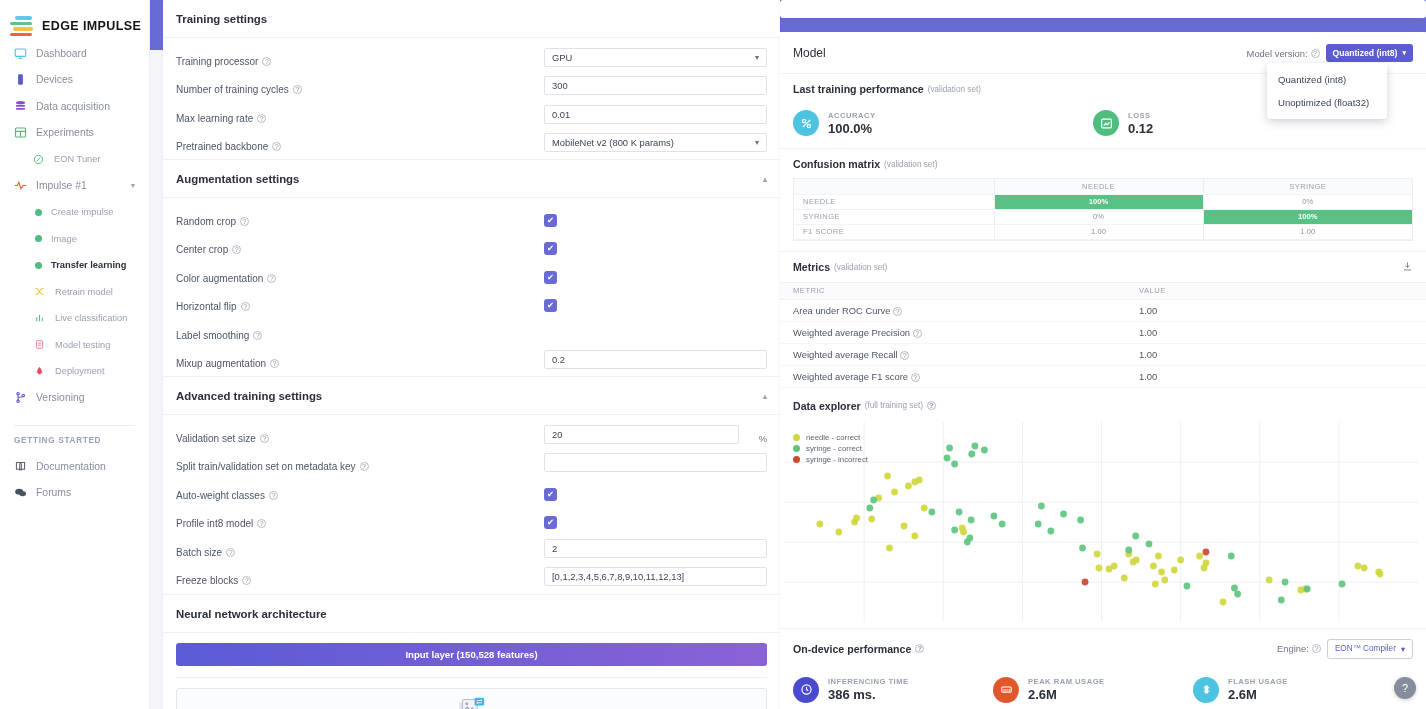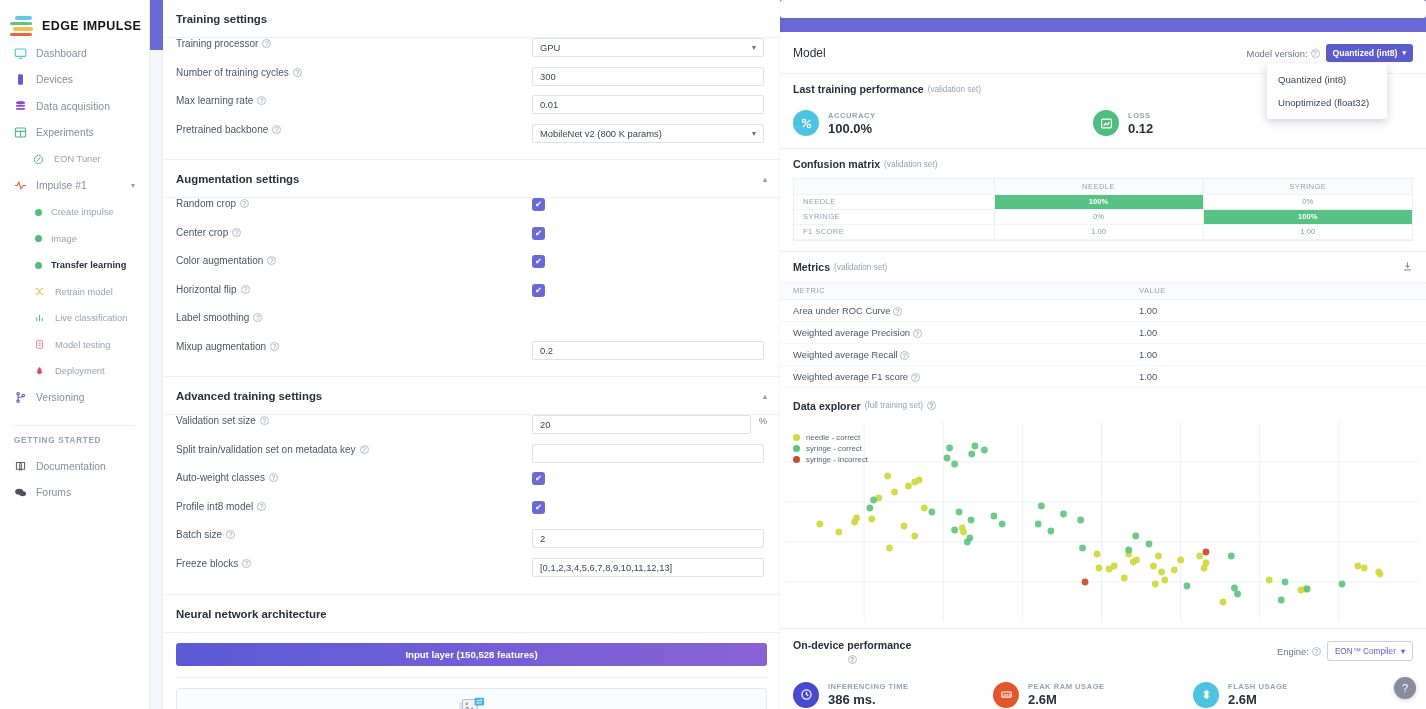--- a/index.html
+++ b/index.html
@@ -55,21 +55,21 @@
   }
   .col-left { position: absolute; left: 13px; top: 0; width: 617px; }
   .col-right { position: absolute; left: 630px; top: 0; width: 646px; }
 
   .card { background: #fff; border-radius: 3px; box-shadow: 0 1px 3px rgba(60,70,100,.09); }
 
   .sec-title { font-size: 11.4px; font-weight: bold; color: #2a2f3a; padding: 13px 13px 12px 13px; border-bottom: 1px solid #f0f1f5; display: flex; align-items: center; }
   .collapse-caret { margin-left: auto; color: #9aa2b1; font-size: 8px; }
 
   .row {
-    display: flex; align-items: flex-start; height: 28.5px; padding: 0 13px;
+    display: flex; align-items: flex-end; height: 28.5px; padding: 0 13px; gap: 12px;
   }
   .row .lbl { font-size: 10px; color: #4d5666; flex: 0 0 356px; display: flex; align-items: center; gap: 4px; }
   .q { display: inline-block; width: 9px; height: 9px; border: 1px solid #b6bcc8; border-radius: 50%;
        font-size: 7px; line-height: 8px; text-align: center; color: #8b93a2; }
   .fld {
     height: 19px; border: 1px solid #dfe2e9; border-radius: 2px; background: #fff;
     font-size: 9.4px; color: #3c4458; padding: 0 7px; display: flex; align-items: center;
     width: 232px;
   }
   .fld.sel { justify-content: space-between; }
@@ -142,21 +142,21 @@
 
   
   .plot-wrap { position: relative; height: 200px; margin: 2px 8px 6px 5px; }
   .plot { position: absolute; inset: 0; }
   .legend { position: absolute; left: 8px; top: 10px; z-index: 3; }
   .lg { display: flex; align-items: center; gap: 6px; font-size: 7.8px; color: #5b6372; height: 11px; }
   .lg .sw { width: 7px; height: 7px; border-radius: 50%; }
 
   
   .odp-head { display: flex; align-items: center; padding: 10px 13px 9px 13px; border-top: 1px solid #f0f1f5;}
-  .odp-head .t { font-size: 10.6px; font-weight: bold; color: #2a2f3a; display:flex; align-items:center; gap:4px;flex-direction:column;}
+  .odp-head .t { font-size: 10.6px; font-weight: bold; color: #2a2f3a; display:flex; align-items:center; gap:4px;}
   .odp-head .right { margin-left: auto; display: flex; align-items: center; gap: 6px; }
   .outline-pill { border: 1px solid #c9cde0; border-radius: 3px; color: #5c5ccd; font-size: 8.2px;
                   padding: 4px 7px; display: flex; align-items: center; gap: 5px; }
 
   .helpbtn {
     position: absolute; right: 10px; bottom: 10px; width: 22px; height: 22px; border-radius: 50%;
     background: #868e9e; color: #fff; display: flex; align-items: center; justify-content: center;
     font-size: 11px; z-index: 60; box-shadow: 0 1px 4px rgba(0,0,0,.2);
   }
 </style>

